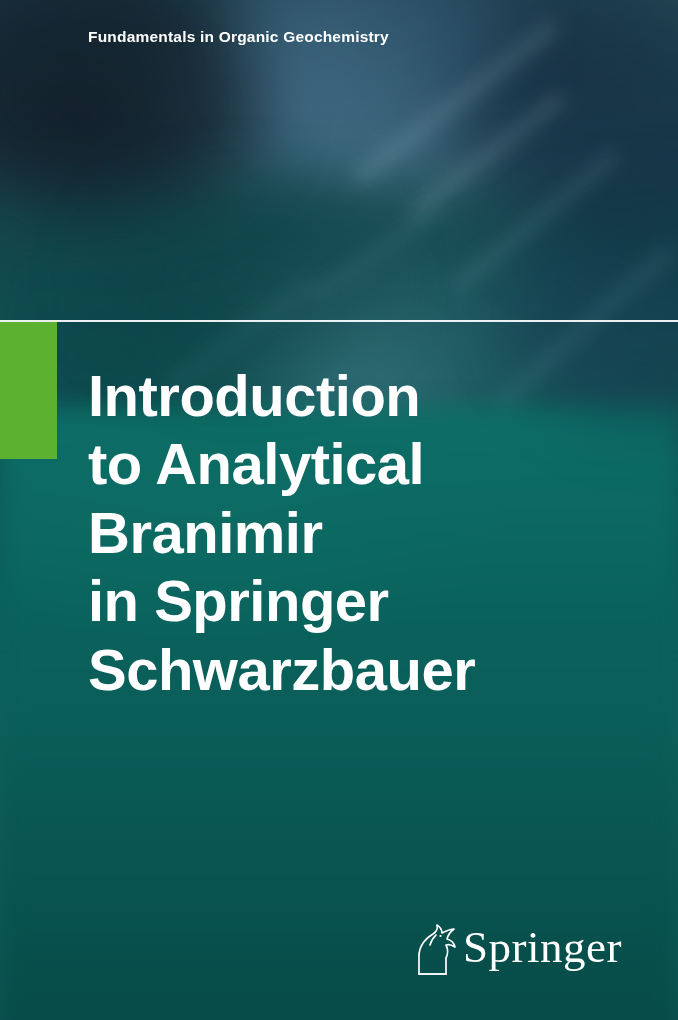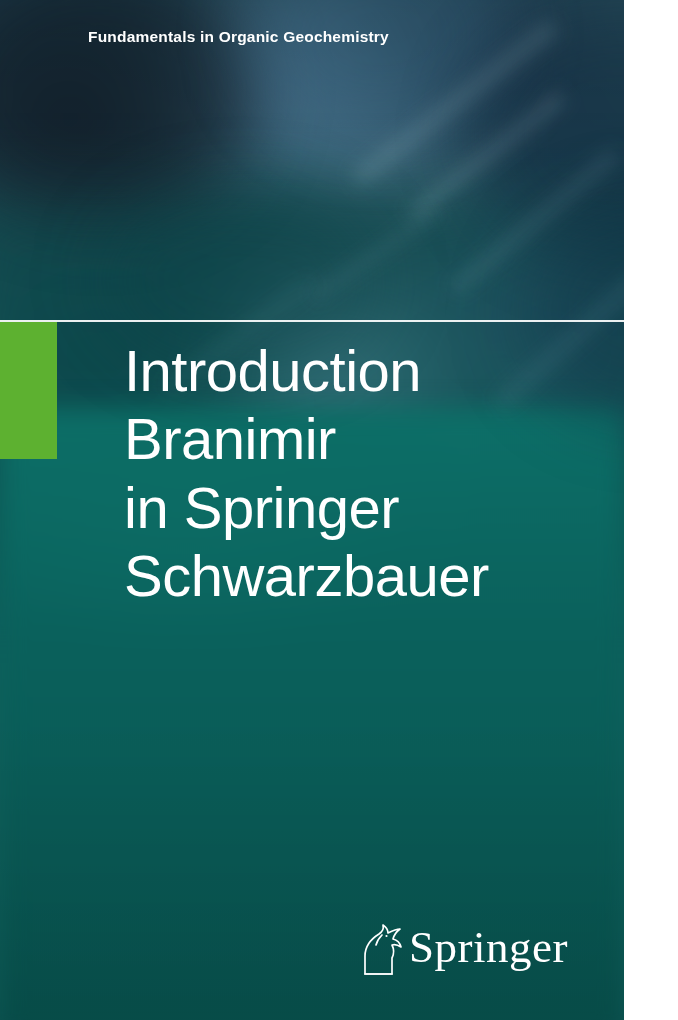--- a/index.html
+++ b/index.html
@@ -6,21 +6,21 @@
     margin: 0;
     padding: 0;
     background: #ffffff;
   }
   body {
     font-family: "Liberation Sans", sans-serif;
   }
 
   .cover {
     position: relative;
-    width: 624px;
+    width: 678px;
     height: 1020px;
     overflow: hidden;
     background: #701a75;
   }
 
   
   .bg-base {
     position: absolute;
     inset: 0;
     background: #0f5f5c;
@@ -136,28 +136,27 @@
     top: 322px;
     width: 57px;
     height: 137px;
     background: #5db130;
   }
 
   
   .title {
     position: absolute;
     left: 88px;
-    top: 337px;
+    top: 362px;
     width: 540px;
     color: #ffffff;
     font-size: 58px;
-    font-weight: 400;
+    font-weight: 700;
     line-height: 1.18;
     letter-spacing: -0.5px;
-    margin-left: 36px;
   }
   .title .tline { display: block; white-space: nowrap; }
 
   
   .logo {
     position: absolute;
     right: 56px;
     bottom: 42px;
     display: flex;
     align-items: center;
@@ -198,20 +197,21 @@
   <div class="bg-vignette"></div>
 
   <div class="series-title">Fundamentals in Organic Geochemistry</div>
 
 
   <div class="rule"></div>
   <div class="accent-block"></div>
 
   <div class="title">
     <span class="tline">Introduction</span>
+    <span class="tline">to Analytical</span>
     <span class="tline">Branimir</span>
     <span class="tline">in Springer</span>
     <span class="tline">Schwarzbauer</span>
   </div>
 
   <div class="logo">
     <svg class="logo-mark" viewBox="0 0 58 62" aria-hidden="true">
       <g fill="none" stroke="#ffffff" stroke-width="1.7" stroke-linejoin="round" stroke-linecap="round">
         <path d="M14 58 L14 40 C14 30 20 23 28 18 C31 16 33 13 32 9 C35 11 37 14 37 17 C41 15 45 13 49 13 C45 16 43 19 42 23 C46 24 49 27 50 31 C47 29 44 28 41 29 C43 33 43 38 41 42 L41 58 Z"></path>
         <path d="M14 58 L41 58"></path>

